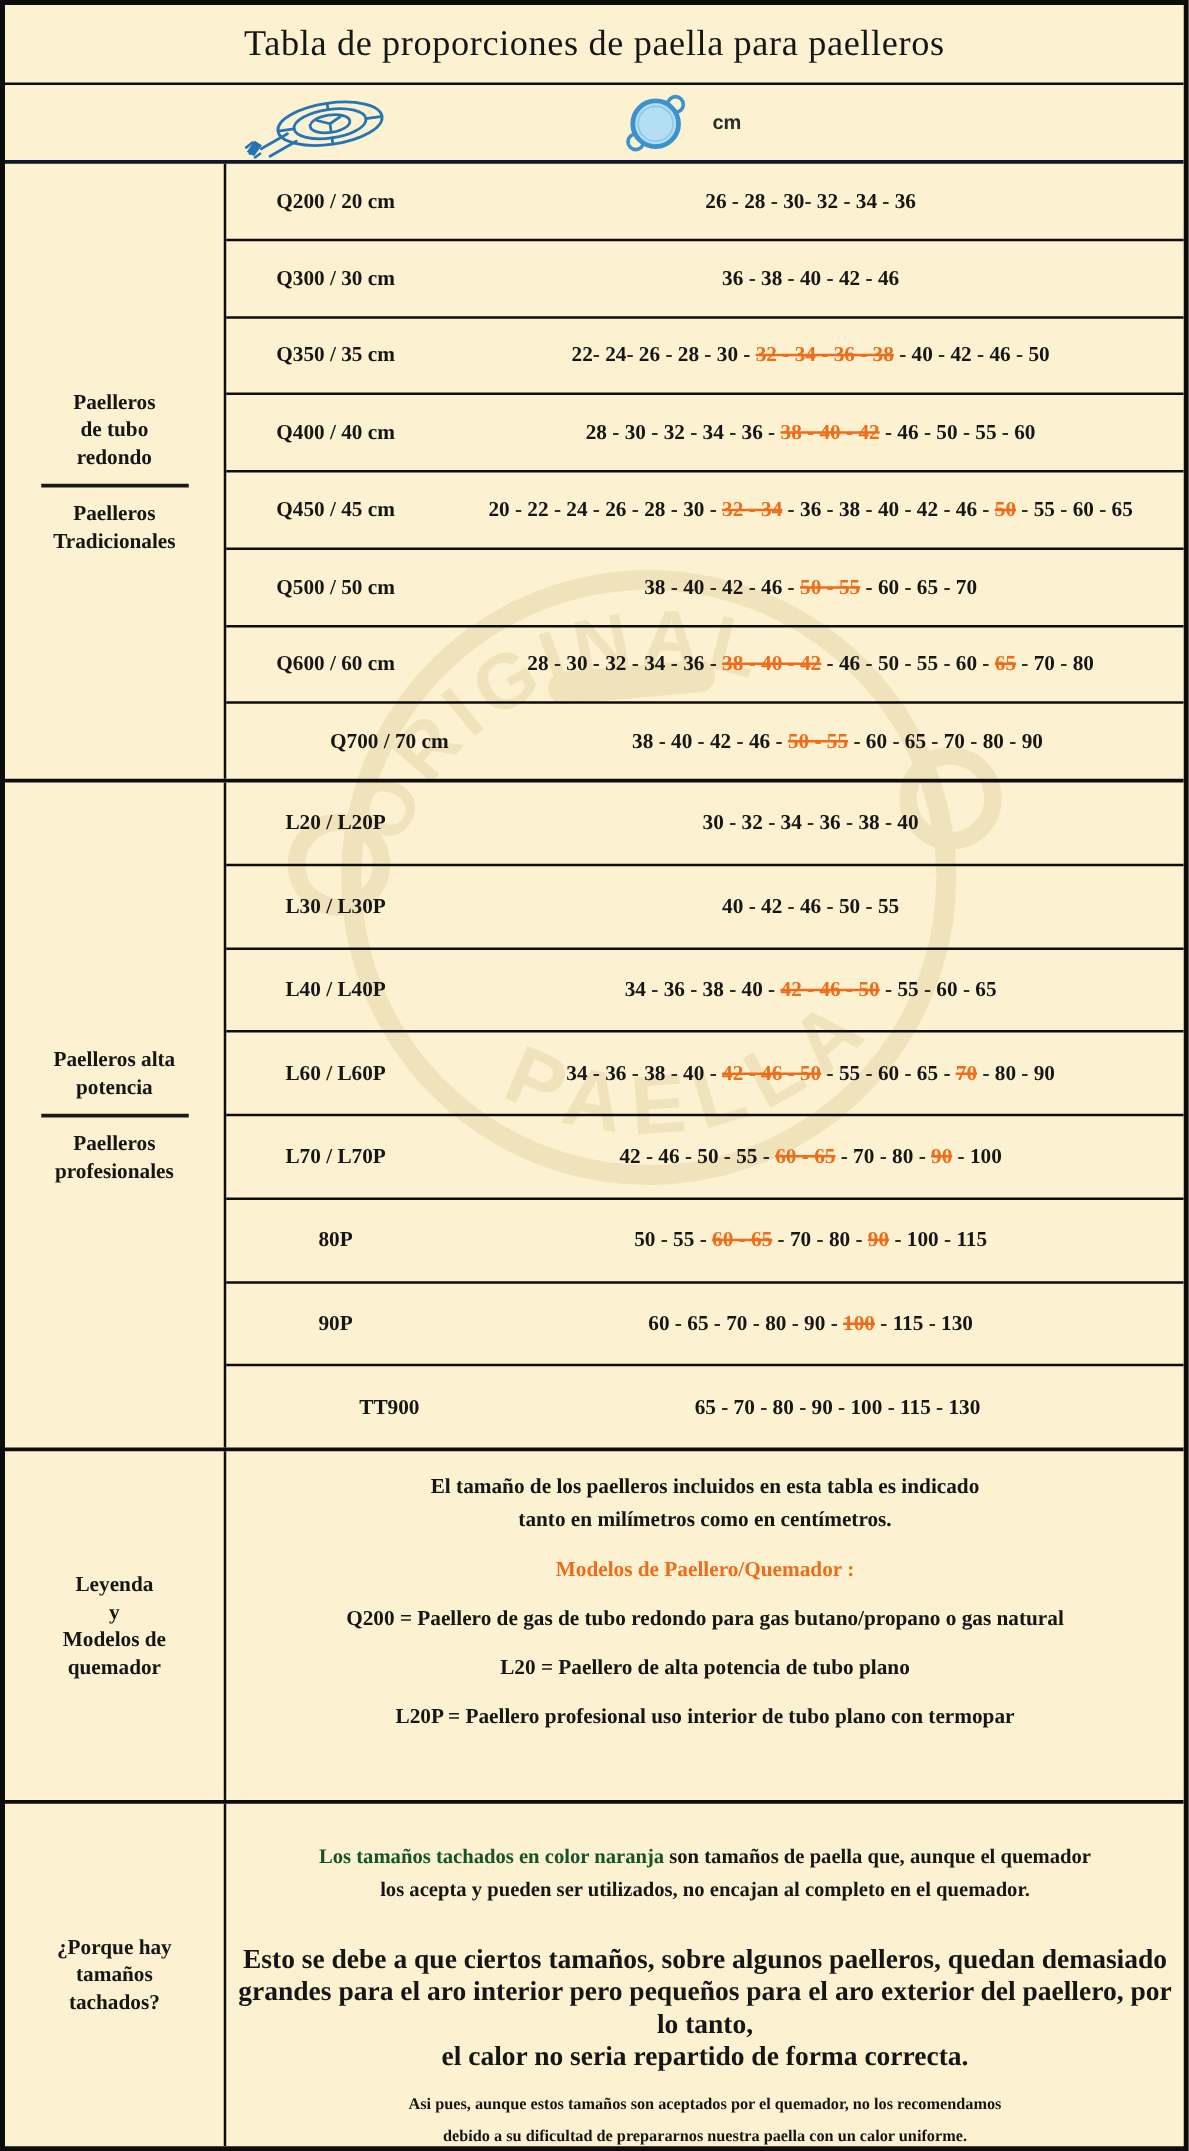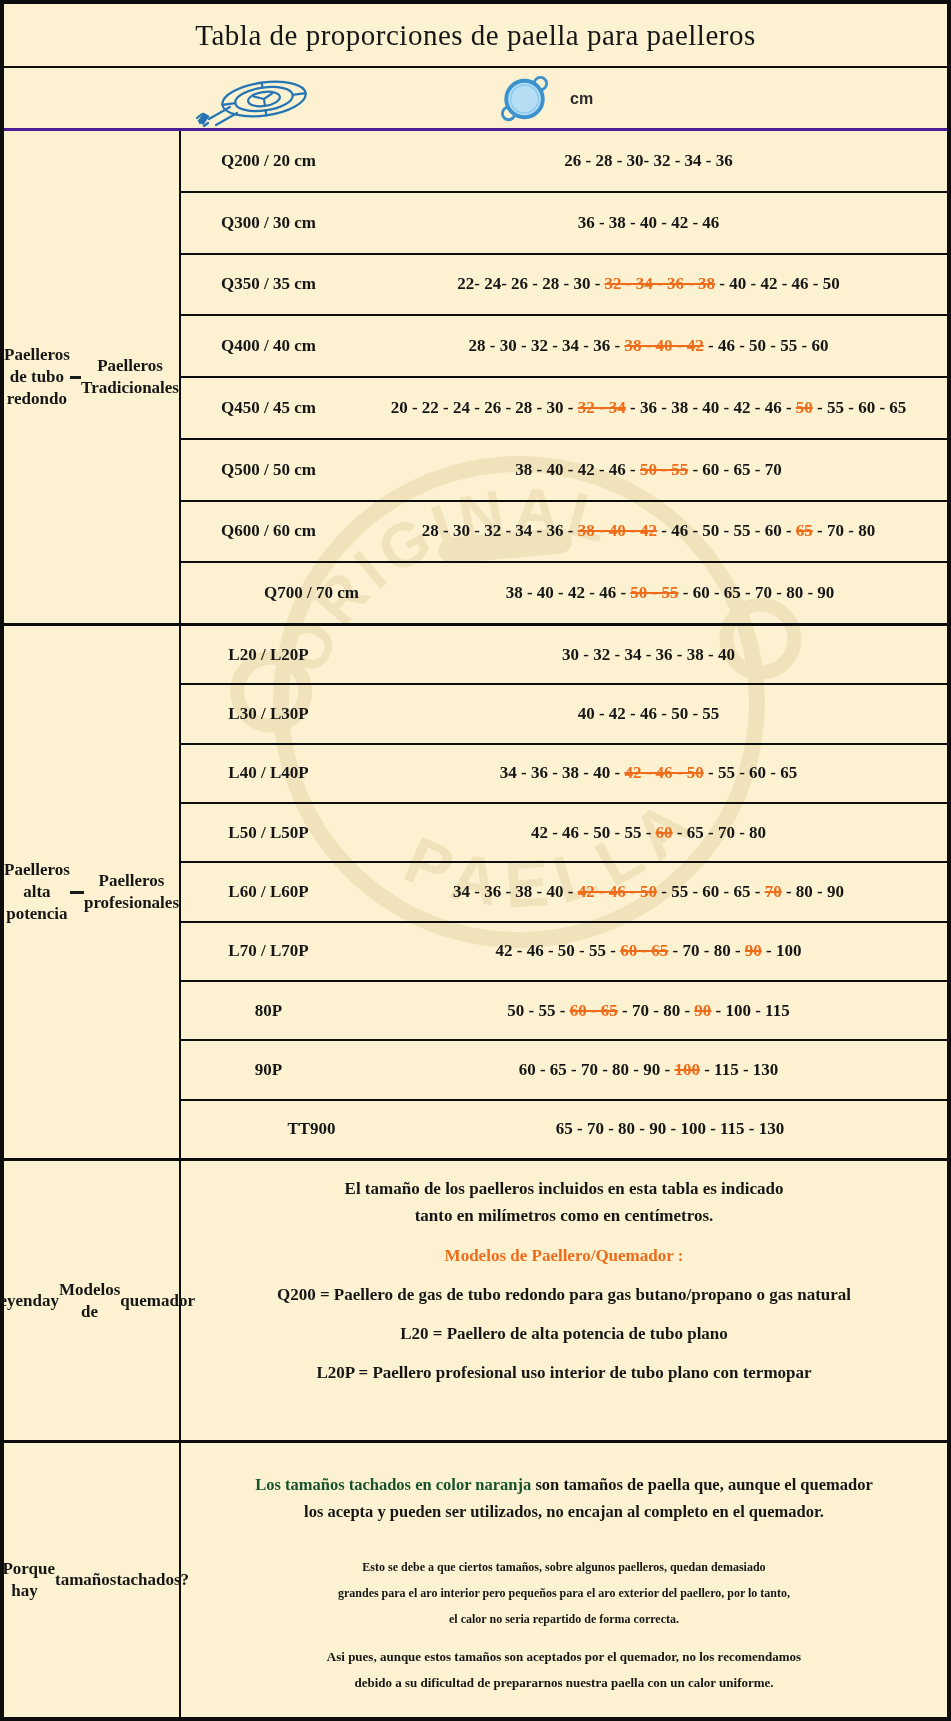--- a/index.html
+++ b/index.html
@@ -17,52 +17,52 @@
   
   .title-row {
     position:relative; z-index:2;
     height:62px; border-bottom:2px solid #0d0d0d;
     display:flex; align-items:center; justify-content:center;text-align:center;
   }
   .title-row h1 { margin:0; font-size:29px; font-weight:normal; letter-spacing:.5px; }
   
   .icon-row {
     position:relative; z-index:2;
-    height:60px; border-bottom:3px solid #4c1d95;
+    height:60px; border-bottom:3px solid #0f172a;
   }
   .burner-wrap { position:absolute; left:190px; top:7px; }
   .pan-wrap { position:absolute; left:494px; top:5px; display:flex; align-items:center; gap:18px; }
   .cm-label { font-family:"Liberation Sans",sans-serif; font-weight:bold; font-size:16px; color:#2b2b2b; }
   
   .table-section { position:relative; z-index:1; display:flex; border-bottom:3px solid #0d0d0d; }
   .sec-0 { height:492px; }
   .sec-1 { height:532px; }
   .label-cell {
     width:177px; flex:0 0 177px; box-sizing:border-box;
     border-right:2px solid #0d0d0d;
-    display:flex; flex-direction:row; align-items:center; justify-content:center;
+    display:flex; flex-direction:column; align-items:center; justify-content:center;
     font-weight:bold; font-size:17px; line-height:22px; text-align:center;
   }
   .label-rule { width:118px; border-top:3px solid #1a1a1a; margin:10px 0; }
   .rows-cell { flex:1; display:flex; flex-direction:column; min-width:0;justify-content:space-between; }
   .t-row { flex:1; display:flex; align-items:center; border-bottom:2px solid #0d0d0d; min-width:0; }
   .t-row:last-child { border-bottom:none;padding-left:43px; }
   .model { flex:0 0 175px; width:175px; text-align:center; font-weight:bold; font-size:17px; white-space:nowrap; }
   .nums { flex:1; min-width:0; text-align:center; font-weight:bold; font-size:17px; white-space:nowrap; padding-right:6px; }
   .struck { color:#ee6c1a; text-decoration:line-through; text-decoration-thickness:2px; }
   
   .info-section { position:relative; z-index:1; display:flex; }
   .legend-sec { height:279px; border-bottom:3px solid #0d0d0d; }
   .why-sec { height:274px; }
   .info-content { flex:1; min-width:0; text-align:center; font-weight:bold; padding:0 8px; }
   .legend-intro { margin:14px 0 0; font-size:17px; line-height:27px; }
   .legend-heading { margin:13px 0 0; color:#ee6c1a; font-size:17px; line-height:27px; }
   .legend-item { margin:12px 0 0; font-size:17px; line-height:27px; }
   .why-p1 { margin:28px 0 0; font-size:16.5px; line-height:27px; }
-  .why-p2 { margin:29px 0 0; font-size:12px; line-height:26px; }
+  .why-p2 { margin:29px 0 0; font-size:22px; line-height:26px; }
   .why-p3 { margin:12px 0 0; font-size:13px; line-height:26px; }
   .orange { color:#14532d; }
   
   .watermark { position:absolute; left:225px; top:408px; z-index:0; pointer-events:none; }
 </style>
 </head>
 <body>
 
 <div class="sheet">
 
@@ -185,24 +185,20 @@
           </div>
           <div class="t-row">
             <div class="model">L30 / L30P</div>
             <div class="nums"><span>40 - 42 - 46 - 50 - 55</span></div>
           </div>
           <div class="t-row">
             <div class="model">L40 / L40P</div>
             <div class="nums"><span>34 - 36 - 38 - 40 - </span><span class="struck">42 - 46 - 50</span><span> - 55 - 60 - 65</span></div>
           </div>
           <div class="t-row">
-            <div class="model">L50 / L50P</div>
-            <div class="nums"><span>42 - 46 - 50 - 55 - </span><span class="struck">60</span><span> - 65 - 70 - 80</span></div>
-          </div>
-          <div class="t-row">
             <div class="model">L60 / L60P</div>
             <div class="nums"><span>34 - 36 - 38 - 40 - </span><span class="struck">42 - 46 - 50</span><span> - 55 - 60 - 65 - </span><span class="struck">70</span><span> - 80 - 90</span></div>
           </div>
           <div class="t-row">
             <div class="model">L70 / L70P</div>
             <div class="nums"><span>42 - 46 - 50 - 55 - </span><span class="struck">60 - 65</span><span> - 70 - 80 - </span><span class="struck">90</span><span> - 100</span></div>
           </div>
           <div class="t-row">
             <div class="model">80P</div>
             <div class="nums"><span>50 - 55 - </span><span class="struck">60 - 65</span><span> - 70 - 80 - </span><span class="struck">90</span><span> - 100 - 115</span></div>

